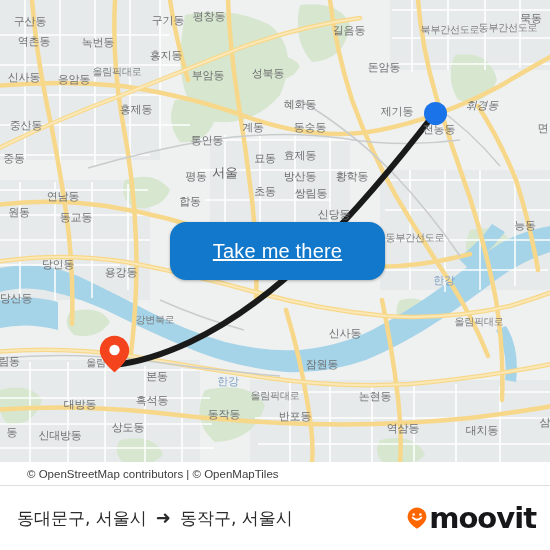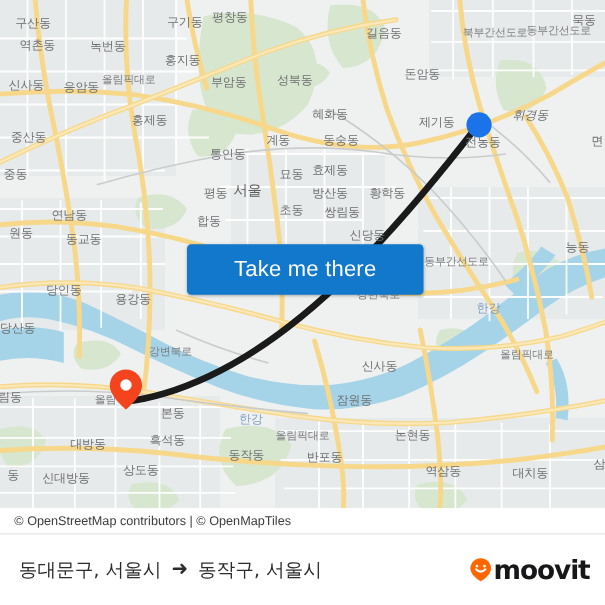--- a/index.html
+++ b/index.html
@@ -33,55 +33,56 @@
   #origin-dot{
     position:absolute;width:23px;height:23px;border-radius:50%;
     background:#1a73e8;left:424px;top:102px;
   }
   #dest-pin{
     position:absolute;left:99px;top:335px;width:31px;height:38px;
   }
 
   
   #take-me-there{
-    position:absolute;left:170px;top:222px;width:215px;height:46px;
-    background:#1278cb;border:none;border-radius:4px;
+    position:absolute;left:170px;top:222px;width:215px;height:58px;
+    background:#1278cb;border:none;border-radius:16px;
     color:#ffffff;font-size:20px;
     font-family:"Liberation Sans","DejaVu Sans",sans-serif;
     cursor:pointer;
     box-shadow:0 1px 3px rgba(0,0,0,0.28);
     display:flex;align-items:center;justify-content:center;
     letter-spacing:0.2px;
+    text-decoration:underline;
   }
 
   
   #attribution{
     position:absolute;left:0;top:462px;width:550px;height:24px;
     background:rgba(255,255,255,0.88);
     display:flex;align-items:center;
-    box-sizing:border-box;padding-left:13px;
+    box-sizing:border-box;padding-left:27px;
     font-size:11.5px;color:#3d3d3d;
     border-bottom:1px solid #dedede;
   }
 
   
   #footer{
     position:absolute;left:0;top:486px;width:550px;height:64px;
     background:#ffffff;display:flex;align-items:center;
     box-sizing:border-box;padding:0 14px 0 17px;
   }
   #route-summary{
     display:flex;align-items:center;gap:9px;
     font-size:17px;color:#2b2b2b;
     font-family:"DejaVu Sans","Liberation Sans",sans-serif;
   }
   #route-arrow{font-size:18px;color:#2b2b2b;line-height:1;}
   #brand{margin-left:auto;display:flex;align-items:center;gap:2px;}
   #brand-wordmark{
-    font-size:24px;font-weight:bold;color:#17171a;
+    font-size:29px;font-weight:bold;color:#17171a;
     letter-spacing:-1px;
     font-family:"DejaVu Sans","Liberation Sans",sans-serif;
   }
 </style>
 </head>
 <body>
 
 <div id="app">
 
   <div id="map">

